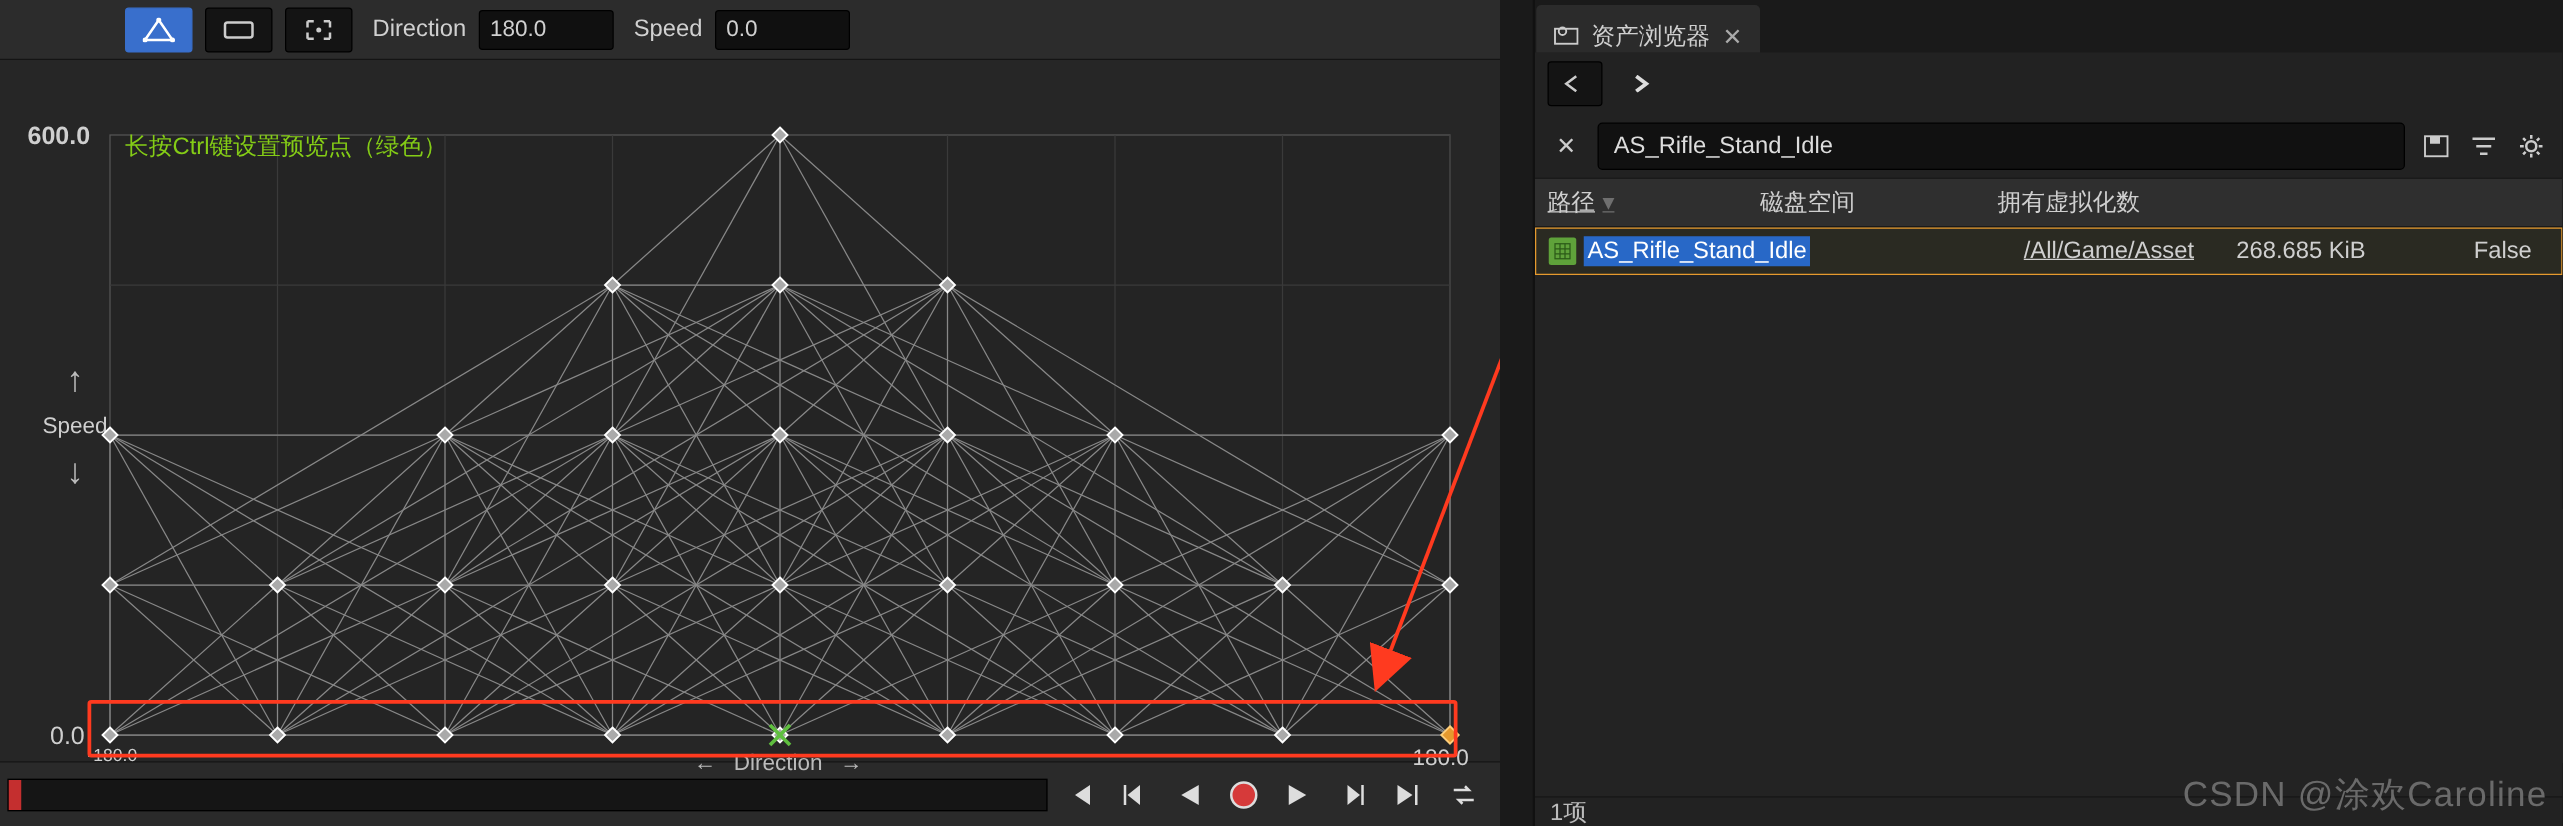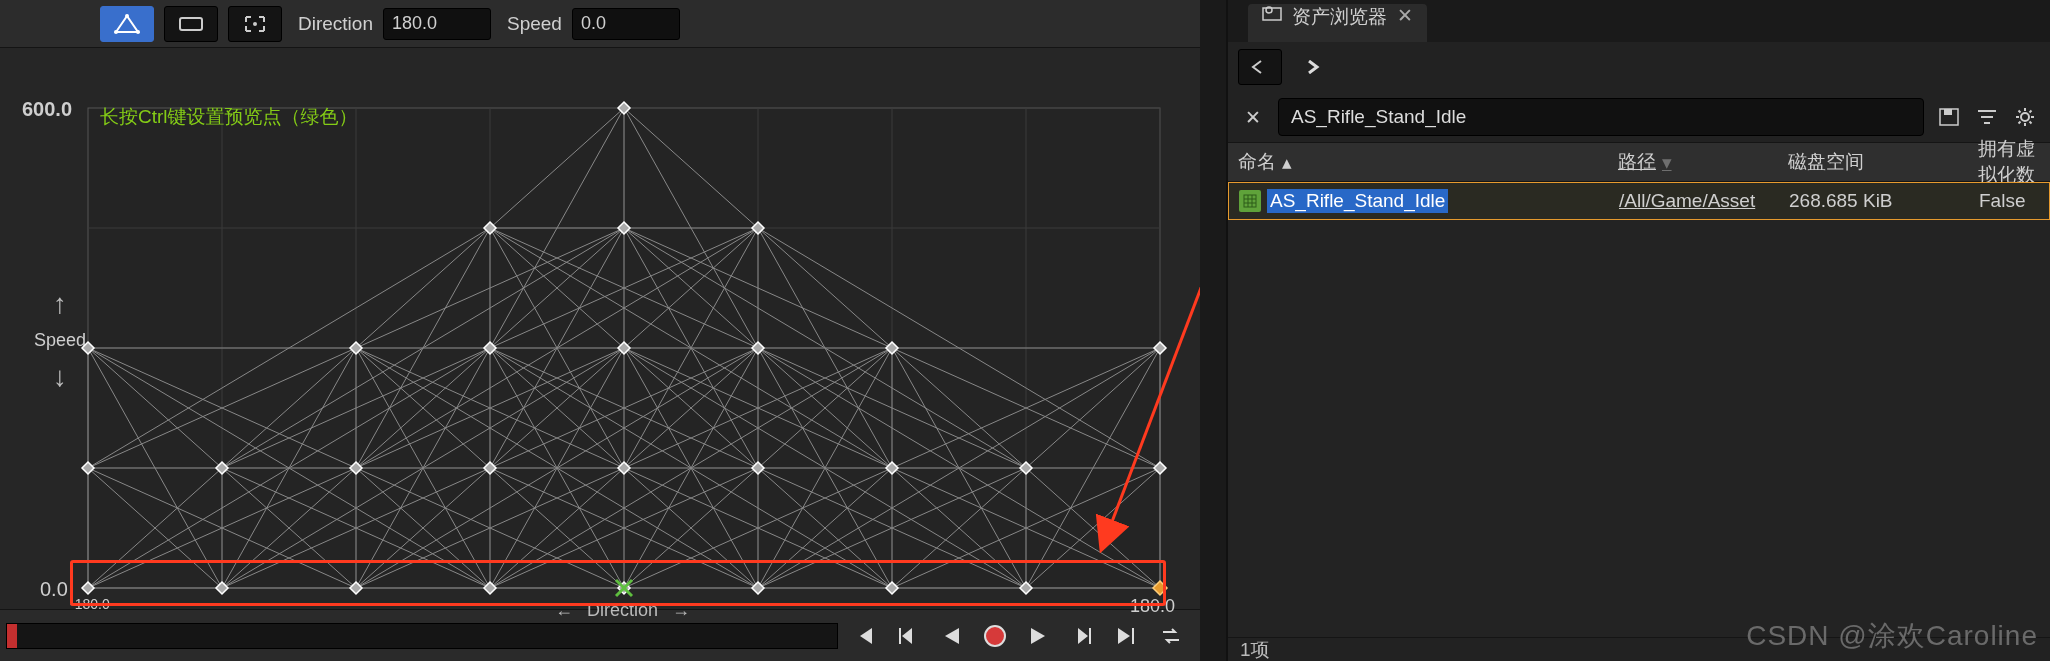--- a/index.html
+++ b/index.html
@@ -27,21 +27,21 @@
   .playbar { height: 52px; background: #2a2a2a; border-top: 1px solid #141414; display: flex; align-items: center; }
   .prog-track { flex: 1; height: 26px; background: #151515; border: 1px solid #000; margin: 0 6px; position: relative; }
   .prog-handle { position: absolute; left: 0; top: 0; width: 10px; height: 100%; background: #c42f2f; }
   .play-btns { display: flex; gap: 6px; padding-right: 10px; }
   .play-btn { width: 38px; height: 38px; display: flex; align-items: center; justify-content: center; color: #ddd; }
   .play-btn.rec svg circle { fill: #d63a3a; }
 
   
   .right-panel { flex: 1; background: #222; display: flex; flex-direction: column; border-left: 2px solid #111; }
   .tabbar { height: 42px; background: #1a1a1a; display: flex; align-items: flex-end; }
-  .tab { background: #2b2b2b; height: 38px; display: flex; align-items: flex-start; gap: 10px; padding: 0 14px; border-top-left-radius: 4px; border-top-right-radius: 4px; margin-left: 20px; }
+  .tab { background: #2b2b2b; height: 38px; display: flex; align-items: flex-end; gap: 10px; padding: 0 14px; border-top-left-radius: 4px; border-top-right-radius: 4px; margin-left: 1px; }
   .tab-close { color: #aaa; }
   .navbar { height: 50px; display: flex; align-items: center; gap: 10px; padding: 0 10px; }
   .nav-btn { width: 44px; height: 36px; background: #141414; border: 1px solid #000; border-radius: 3px; display: flex; align-items: center; justify-content: center; color: #ccc; }
   .searchbar { height: 50px; display: flex; align-items: center; gap: 10px; padding: 0 10px; }
   .clear-btn { width: 30px; height: 30px; display: flex; align-items: center; justify-content: center; color: #ccc; }
   .search-input { flex: 1; background: #111; border: 1px solid #000; color: #ddd; height: 38px; padding: 0 12px; border-radius: 4px; font-size: 19px; }
   .search-tools { display: flex; gap: 8px; }
   .tool-ic { width: 30px; height: 30px; display: flex; align-items: center; justify-content: center; color: #ccc; }
   .table-head { display: flex; background: #2f2f2f; height: 40px; align-items: center; border-top: 1px solid #151515; border-bottom: 1px solid #151515; }
   .col { padding: 0 10px; display: flex; align-items: center; gap: 6px; }
@@ -406,24 +406,20 @@
           </div>
         <div class="tool-ic">
             <svg width="22" height="22" viewBox="0 0 22 22">
               <circle cx="11" cy="11" r="4" fill="none" stroke="#ccc" stroke-width="2"></circle>
               <path d="M11 2v3M11 17v3M2 11h3M17 11h3M4.5 4.5l2 2M15.5 15.5l2 2M17.5 4.5l-2 2M6.5 15.5l-2 2" stroke="#ccc" stroke-width="2"></path>
             </svg>
           </div>
       </div>
     </div>
     <div class="table-head">
-      <div class="col col-name">
-          <span>命名</span>
-          <span>▴</span>
-        </div>
       <div class="col col-path">
           <span>路径</span>
           <span style="opacity:.4">▾</span>
         </div>
       <div class="col col-disk">
           <span>磁盘空间</span>
         </div>
       <div class="col col-virt">
           <span>拥有虚拟化数</span>
         </div>

